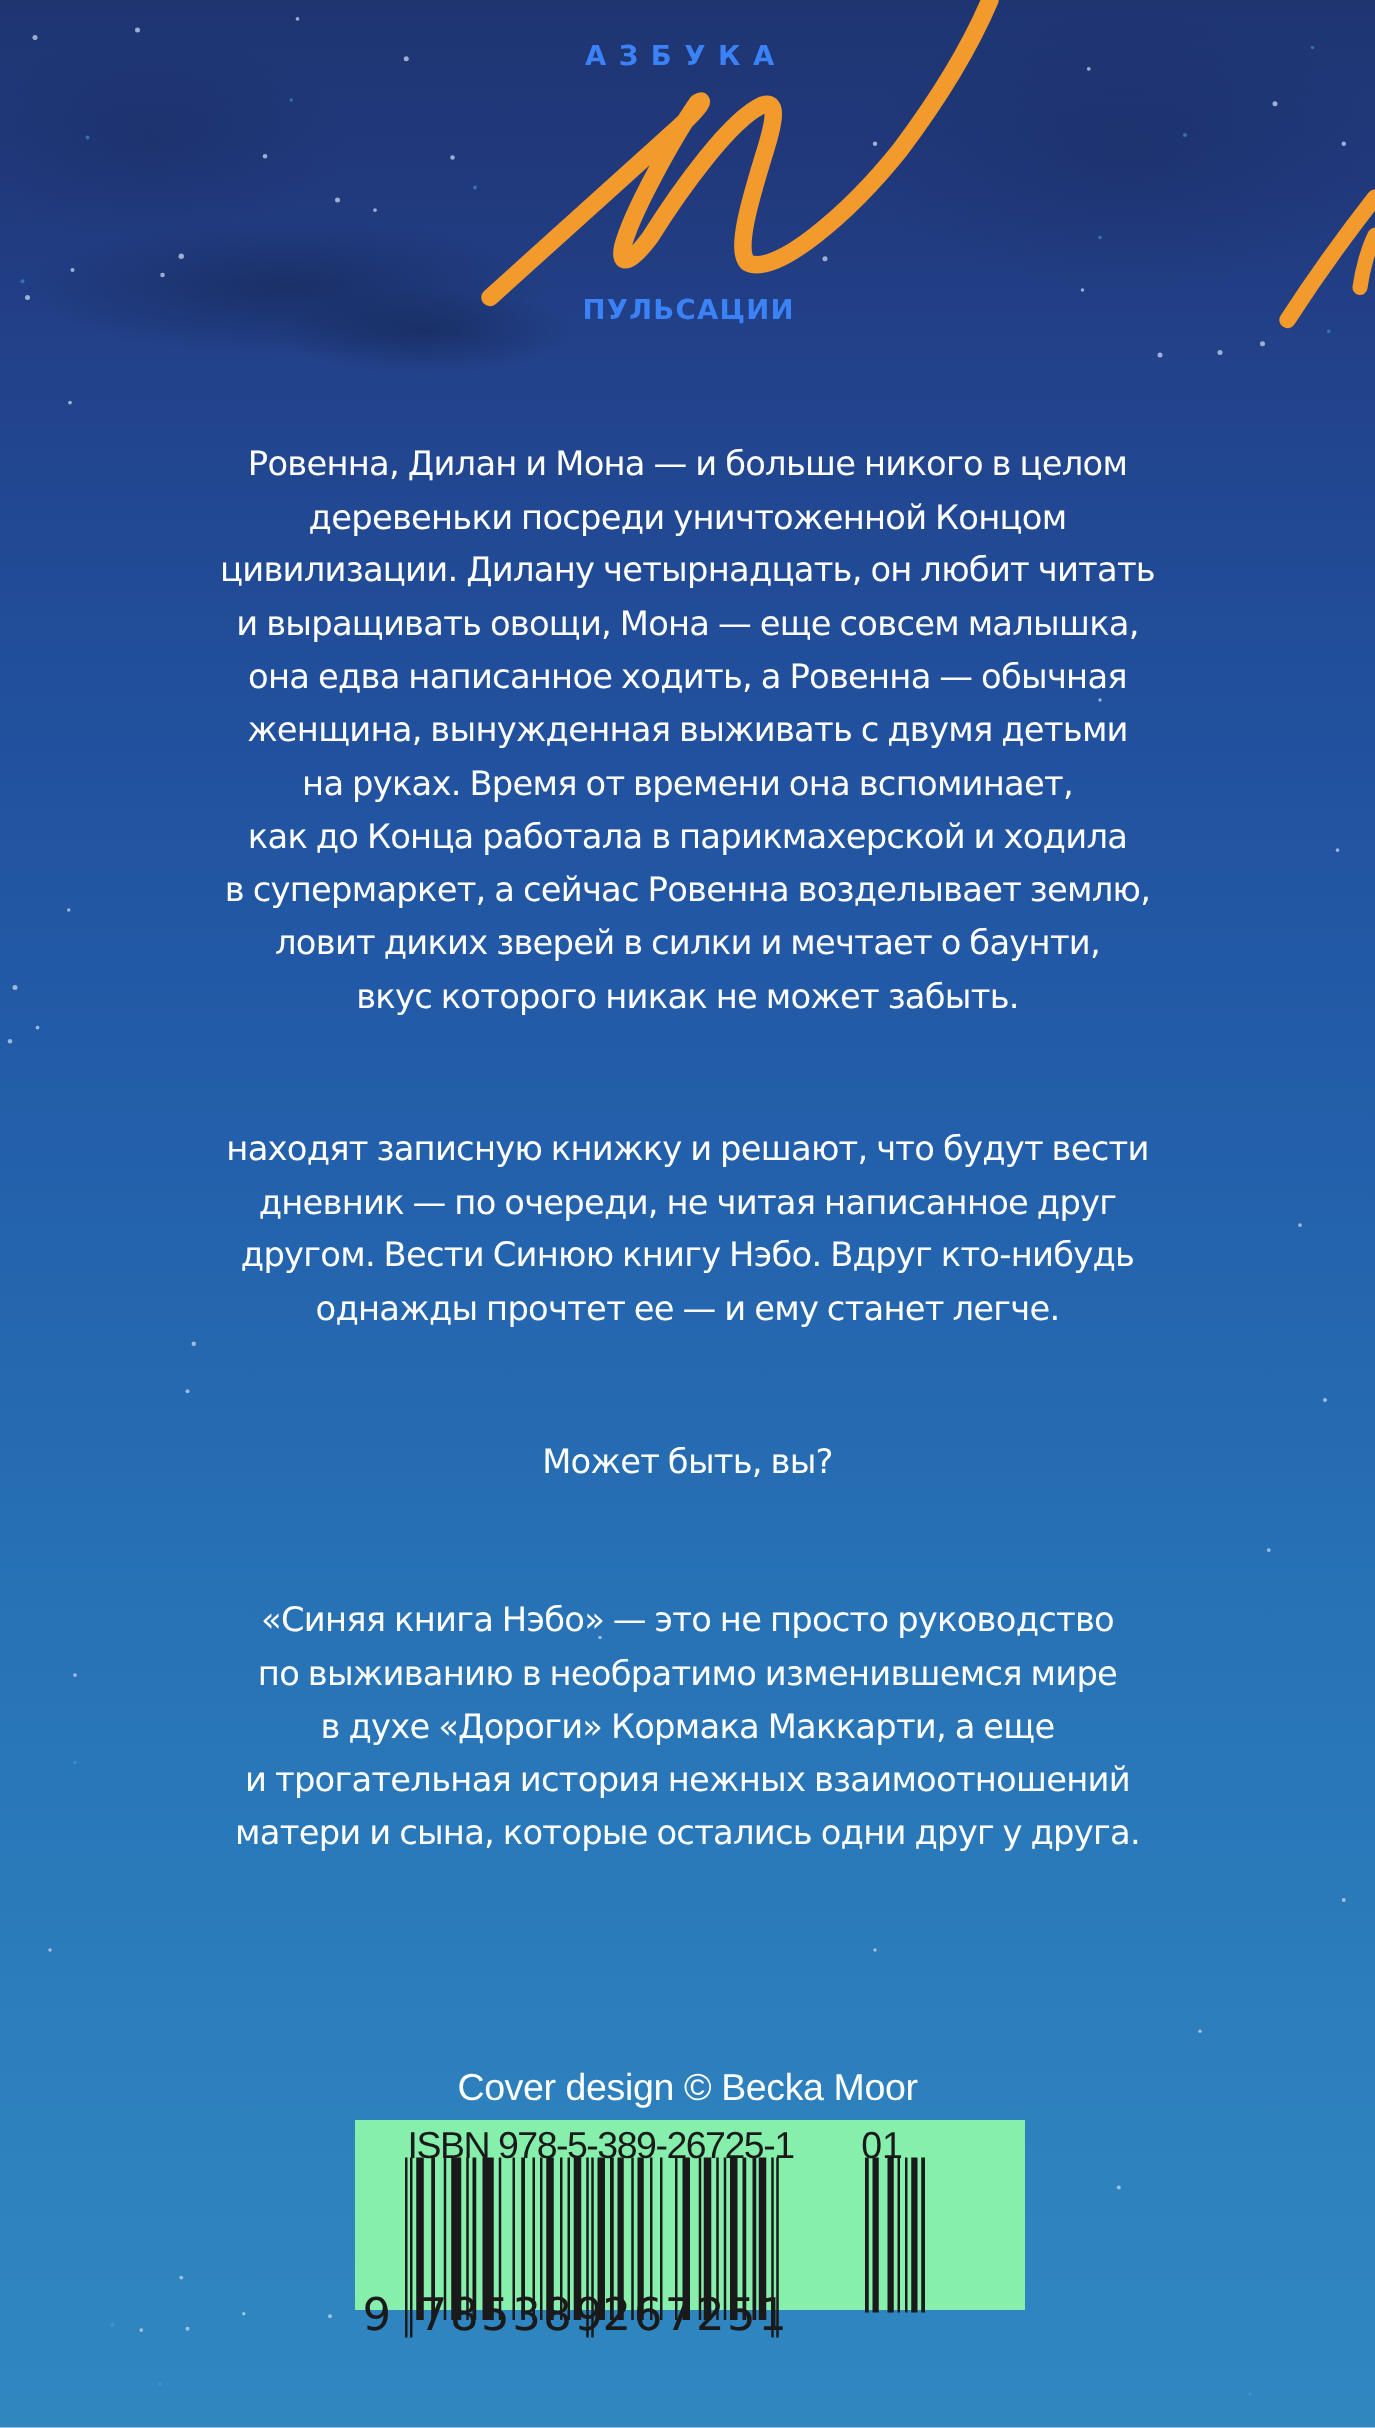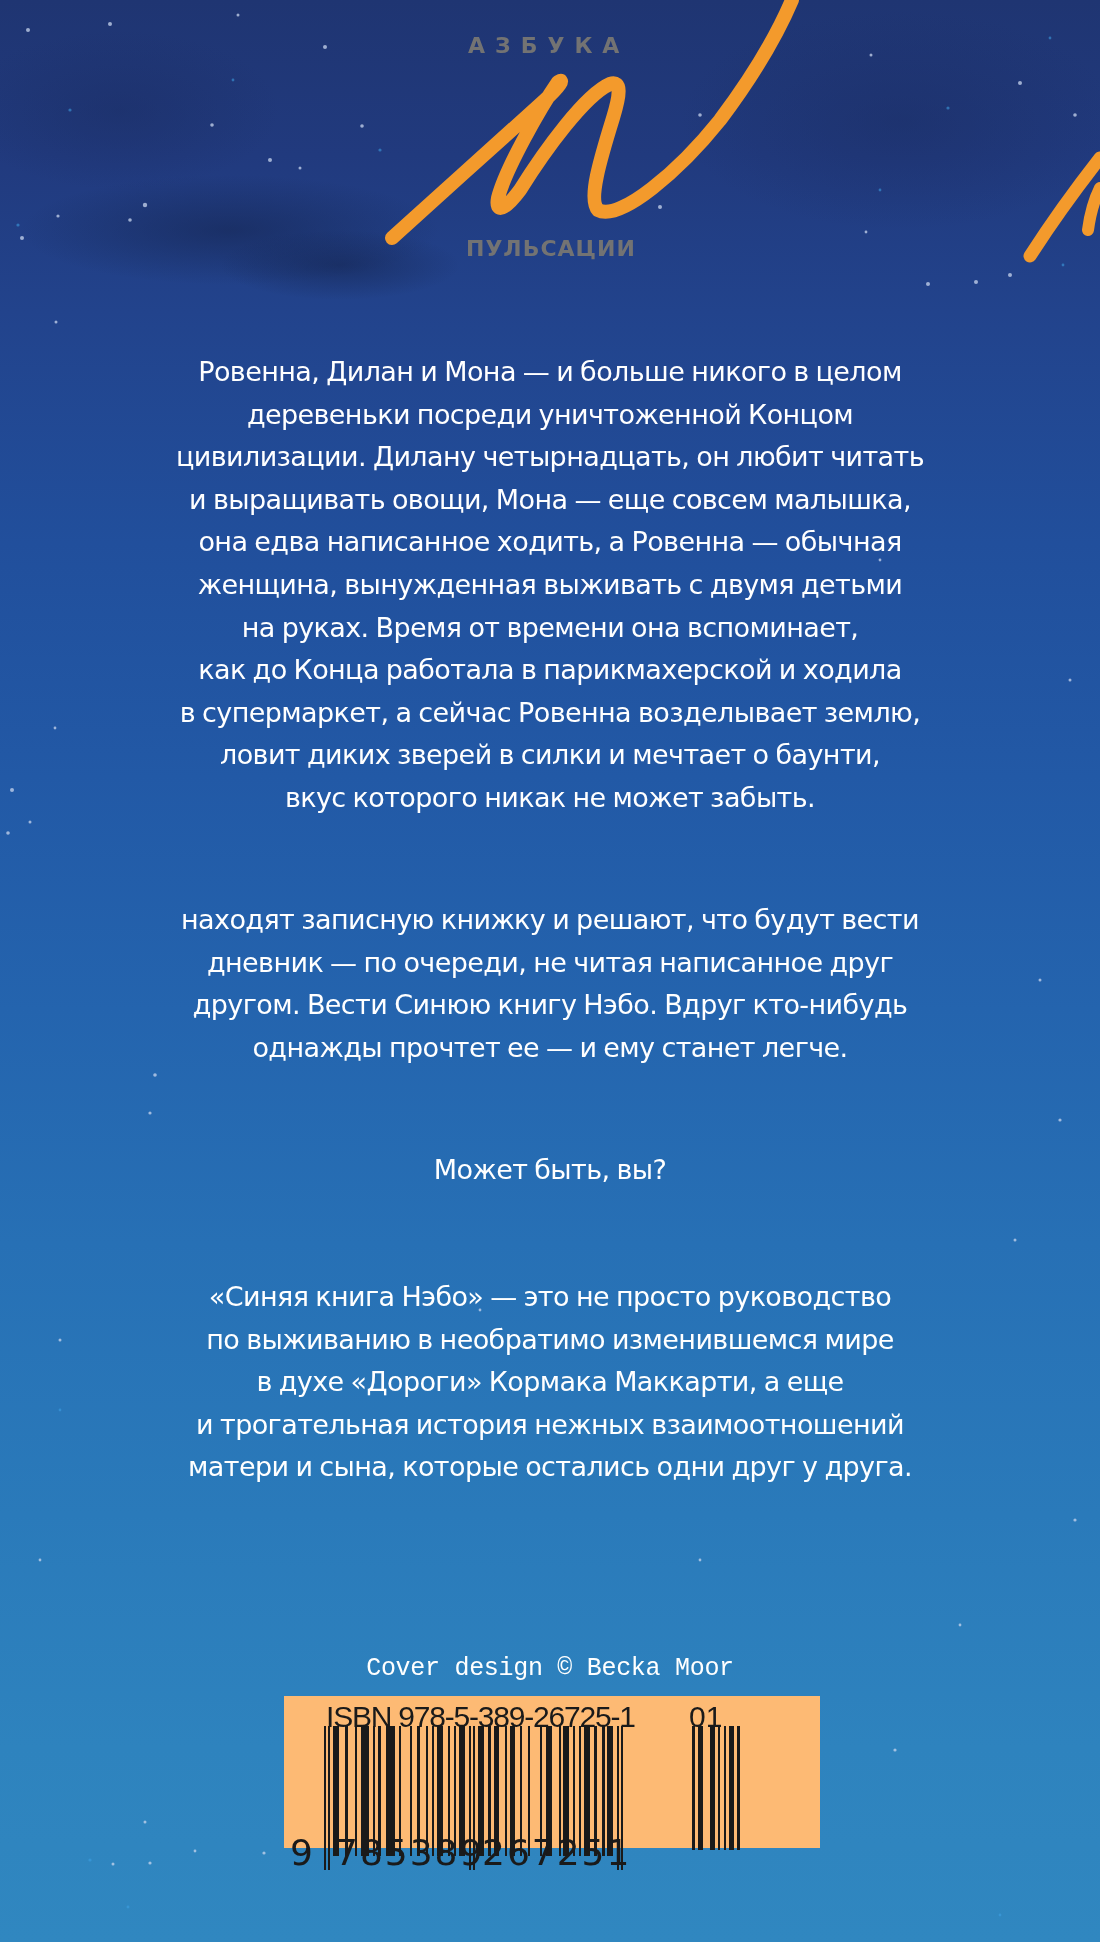--- a/index.html
+++ b/index.html
@@ -24,21 +24,21 @@
     .texture {
       position: absolute; inset: 0;
       pointer-events: none;
     }
     .logo-svg {
       position: absolute; left: 0; top: 0;
       width: 1100px; height: 300px;
     }
     .brand-top, .brand-bottom {
       position: absolute;
-      color: #737373;
+      color: #3b82f6;
       font-family: "DejaVu Sans", sans-serif;
       font-weight: bold;
       white-space: nowrap;
     }
     .brand-top {
       left: 468px; top: 33px;
       font-size: 22px;
       letter-spacing: 10px;
     }
     .brand-bottom {
@@ -61,29 +61,29 @@
     #p1 { top: 351px; }
     #p2 { top: 899px; }
     #p3 { top: 1149px; }
     #p4 { top: 1276px; }
     .credit {
       position: absolute;
       left: 0; width: 1100px;
       top: 1654px;
       text-align: center;
       color: #ffffff;
-      font-family: Liberation Mono, monospace;
-      font-size: 25px;
+      font-family: Liberation Sans, sans-serif;
+      font-size: 30px;
       letter-spacing: -0.3px;
     }
     .barcode-box {
       position: absolute;
       left: 284px; top: 1696px;
       width: 536px; height: 152px;
-      background: #fdba74;
+      background: #86efac;
     }
     .isbn-text {
       position: absolute;
       left: 42px; top: 4px;
       font-family: "Liberation Sans", sans-serif;
       font-size: 30px;
       color: #1a1a1a;
       letter-spacing: -1.2px;
       white-space: nowrap;
     }

